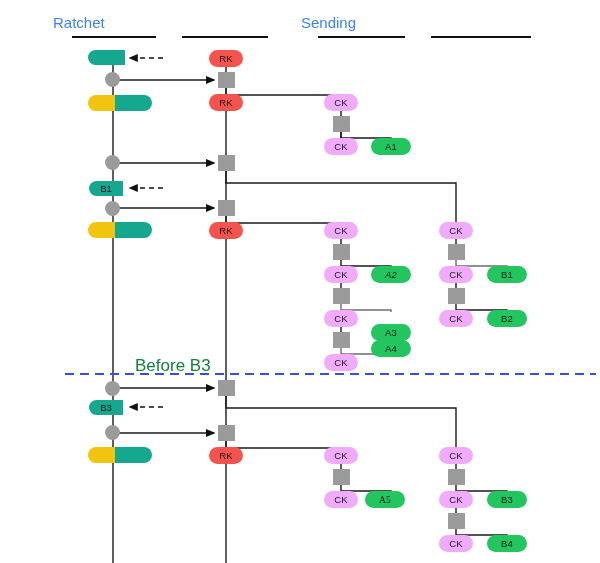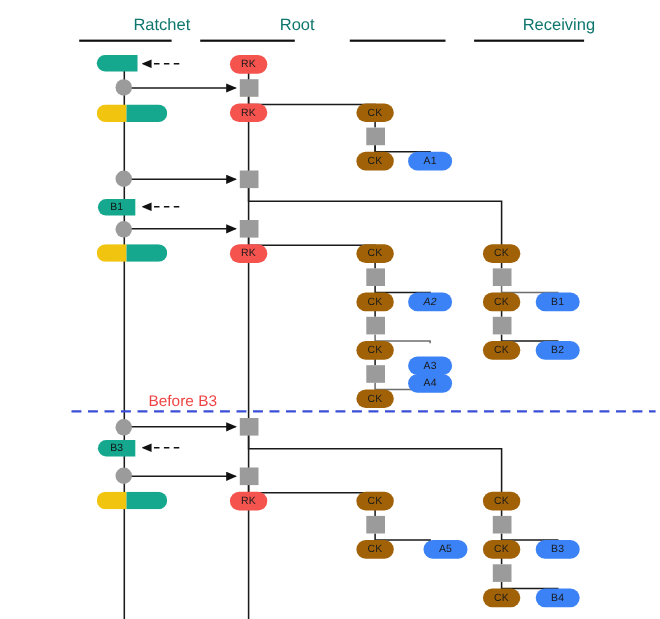--- a/index.html
+++ b/index.html
@@ -1,26 +1,26 @@
 <!DOCTYPE html>
 <html><head>
 <meta charset="utf-8">
 <style>
   html,body{margin:0;padding:0;background:#ffffff;}
   body{width:600px;height:563px;font-family:"Liberation Sans",sans-serif;}
   #stage{position:relative;width:600px;height:563px;overflow:hidden;background:#fff;}
   #svgroot{position:absolute;left:0;top:0;width:600px;height:563px;}
-  .col-head{position:absolute;font-size:15px;color:#0f766e;text-align:right;white-space:nowrap;}
+  .col-head{position:absolute;font-size:15px;color:#3b82f6;text-align:left;white-space:nowrap;}
   .head-rule{position:absolute;height:2px;background:#111;}
-  .marker{position:absolute;font-size:14px;color:#ef4444;white-space:nowrap;}
+  .marker{position:absolute;font-size:17px;color:#15803d;white-space:nowrap;}
   .node{position:absolute;display:flex;align-items:center;justify-content:center;
         font-size:9.5px;color:#1a1a1a;letter-spacing:.2px;}
   .rk{width:34px;height:17px;border-radius:9px;background:#f4534e;}
-  .ck{width:34px;height:17px;border-radius:9px;background:#a16207;}
-  .msg{width:40px;height:17px;border-radius:9px;background:#3b82f6;}
+  .ck{width:34px;height:17px;border-radius:9px;background:#f0abfc;}
+  .msg{width:40px;height:17px;border-radius:9px;background:#22c55e;}
   .kdf{position:absolute;width:17px;height:16px;background:#9b9b9b;}
   .dot{position:absolute;width:15px;height:15px;border-radius:50%;background:#9b9b9b;}
   .pill-full{position:absolute;height:16px;border-radius:8px;overflow:hidden;display:flex;}
   .pill-full .seg-y{background:#f1c40f;}
   .pill-full .seg-t{background:#15a88e;}
   .pill-half{position:absolute;height:15px;background:#15a88e;
              border-top-left-radius:8px;border-bottom-left-radius:8px;
              display:flex;align-items:center;justify-content:center;
              font-size:9.5px;color:#111;}
 </style>
@@ -116,26 +116,25 @@
     </g>
 
     <g>
       <line id="divline" x1="65" y1="374" x2="596" y2="374" stroke="#3b4ed8" stroke-width="2" stroke-dasharray="9,6"></line>
     </g>
   </svg>
 
   <div class="col-head" style="left:53px;top:14px;width:120px;">Ratchet</div>
   <div class="head-rule" style="left:72px;top:36px;width:84px;"></div>
 
-  <div class="col-head" style="left:166px;top:14px;width:120px;">Root</div>
   <div class="head-rule" style="left:182px;top:36px;width:86px;"></div>
 
+  <div class="col-head" style="left:301px;top:14px;width:120px;">Sending</div>
   <div class="head-rule" style="left:318px;top:36px;width:87px;"></div>
 
-  <div class="col-head" style="left:421px;top:14px;width:120px;">Receiving</div>
   <div class="head-rule" style="left:431px;top:36px;width:100px;"></div>
 
   <div class="marker" style="left:135px;top:356px;">Before B3</div>
 
   <div class="pill-half" style="left:88px;top:50px;width:37px;"></div>
   <div class="dot" style="left:105px;top:72px;"></div>
   <div class="pill-full" style="left:88px;top:95px;width:64px;">
     <div class="seg-y" style="width:42%;"></div>
     <div class="seg-t" style="width:58%;"></div>
   </div>
@@ -176,21 +175,21 @@
   <div class="kdf" style="left:333px;top:288px;"></div>
   <div class="node ck" style="left:324px;top:310px;">CK</div>
   <div class="node msg" style="left:371px;top:324px;">A3</div>
   <div class="kdf" style="left:333px;top:332px;"></div>
   <div class="node ck" style="left:324px;top:354px;">CK</div>
   <div class="node msg" style="left:371px;top:340px;">A4</div>
 
   <div class="node ck" style="left:324px;top:447px;">CK</div>
   <div class="kdf" style="left:333px;top:469px;"></div>
   <div class="node ck" style="left:324px;top:491px;">CK</div>
-  <div class="node msg" style="left:385px;top:491px;">A5</div>
+  <div class="node msg" style="left:365px;top:491px;font-family:Liberation Serif, serif;">A5</div>
 
   <div class="node ck" style="left:439px;top:222px;">CK</div>
   <div class="kdf" style="left:448px;top:244px;"></div>
   <div class="node ck" style="left:439px;top:266px;">CK</div>
   <div class="node msg" style="left:487px;top:266px;">B1</div>
   <div class="kdf" style="left:448px;top:288px;"></div>
   <div class="node ck" style="left:439px;top:310px;">CK</div>
   <div class="node msg" style="left:487px;top:310px;">B2</div>
 
   <div class="node ck" style="left:439px;top:447px;">CK</div>

